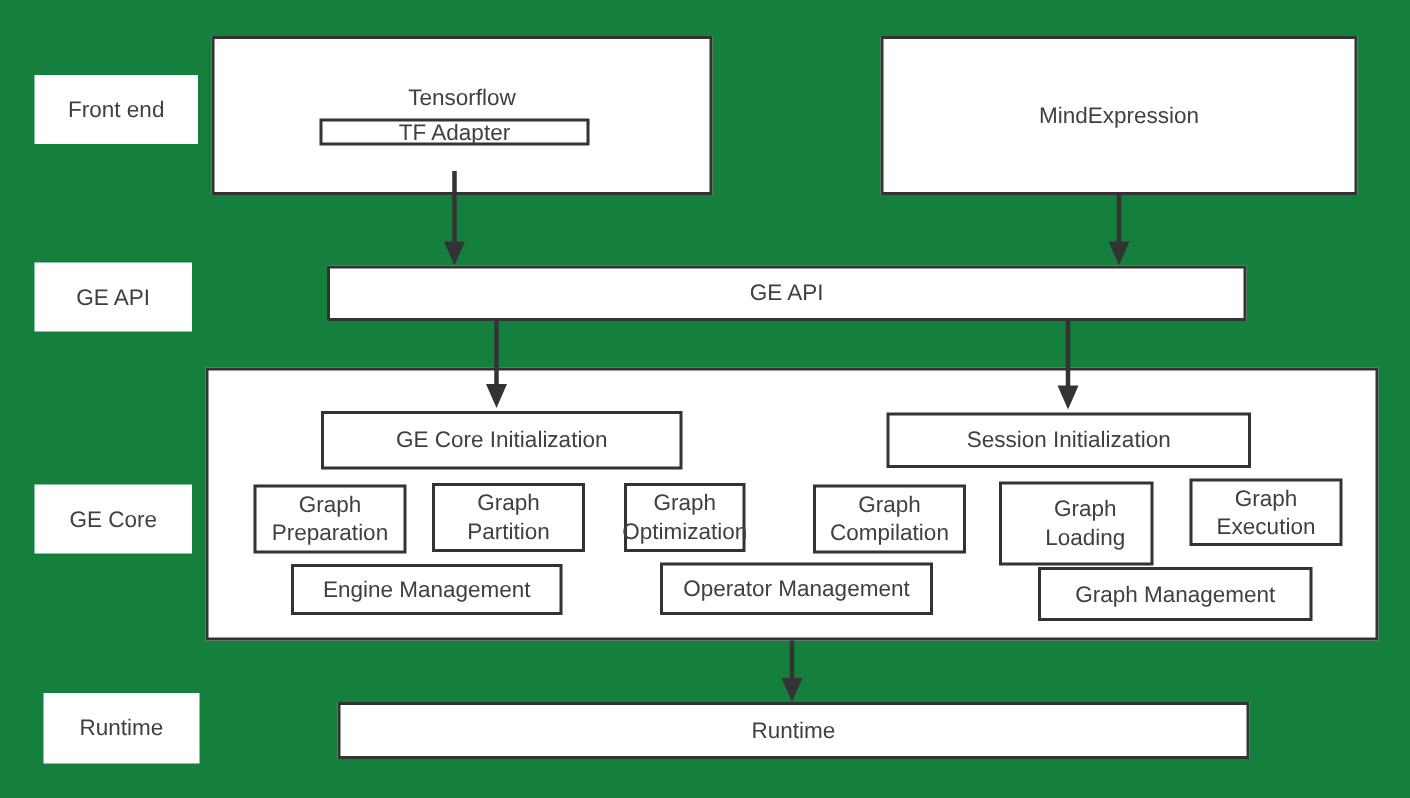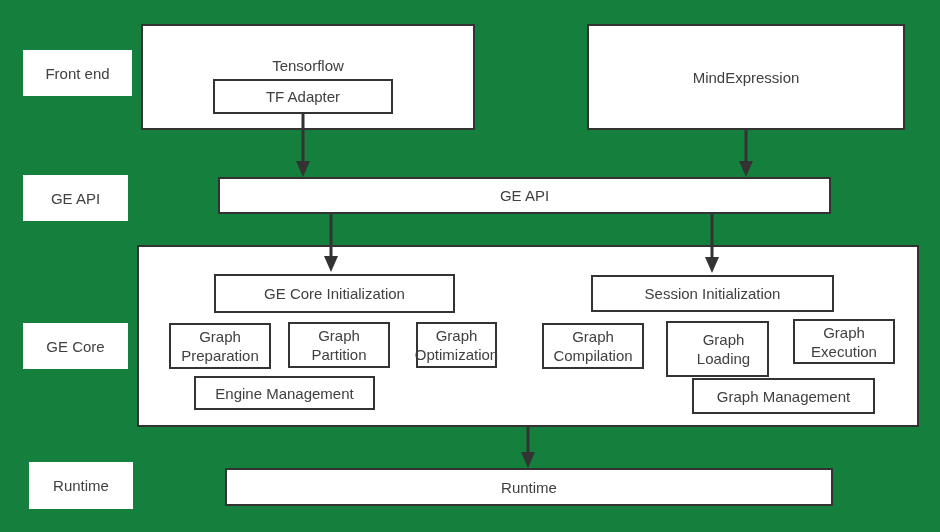--- a/index.html
+++ b/index.html
@@ -35,40 +35,41 @@
 
 <div class="canvas">
 
   <div class="rail-label" style="left:23px; top:50px; width:109px; height:46px;">Front end</div>
   <div class="rail-label" style="left:23px; top:175px; width:105px; height:46px;">GE API</div>
   <div class="rail-label" style="left:23px; top:323px; width:105px; height:46px;">GE Core</div>
   <div class="rail-label" style="left:29px; top:462px; width:104px; height:47px;">Runtime</div>
 
   <div class="box container-box" style="left:141px; top:24px; width:334px; height:106px;">
     <div class="top-label">Tensorflow</div>
-    <div class="box" style="left:70px; top:53px; width:180px; height:35px;">TF Adapter</div>
+    <div class="box" style="left:70px; top:53px; width:180px; height:18px;">TF Adapter</div>
   </div>
 
   <div class="box" style="left:587px; top:24px; width:318px; height:106px;">MindExpression</div>
 
   <div class="box" style="left:218px; top:177px; width:613px; height:37px;">GE API</div>
 
   <div class="box container-box" style="left:137px; top:245px; width:782px; height:182px;">
 
     <div class="box" style="left:75px; top:27px; width:241px; height:39px;">GE Core Initialization</div>
     <div class="box" style="left:452px; top:28px; width:243px; height:37px;">Session Initialization</div>
 
     <div class="box" style="left:30px; top:76px; width:102px; height:46px;">Graph Preparation</div>
     <div class="box" style="left:149px; top:75px; width:102px; height:46px;">Graph Partition</div>
     <div class="box" style="left:277px; top:75px; width:81px; height:46px;">Graph Optimization</div>
     <div class="box" style="left:403px; top:76px; width:102px; height:46px;">Graph Compilation</div>
     <div class="box" style="left:527px; top:74px; width:103px; height:56px;padding-left:12px;">Graph Loading</div>
     <div class="box" style="left:654px; top:72px; width:102px; height:45px;">Graph Execution</div>
 
     <div class="box" style="left:55px; top:129px; width:181px; height:34px;">Engine Management</div>
+    <div class="box" style="left:301px; top:128px; width:182px; height:35px;">Operator Management</div>
     <div class="box" style="left:553px; top:131px; width:183px; height:36px;">Graph Management</div>
   </div>
 
   <div class="box" style="left:225px; top:468px; width:608px; height:38px;">Runtime</div>
 
   <div class="arrow" style="left:296px; top:114px; height:63px;">
     <div class="shaft"></div>
       <div class="head"></div>
   </div>
   <div class="arrow" style="left:739px; top:130px; height:47px;">

